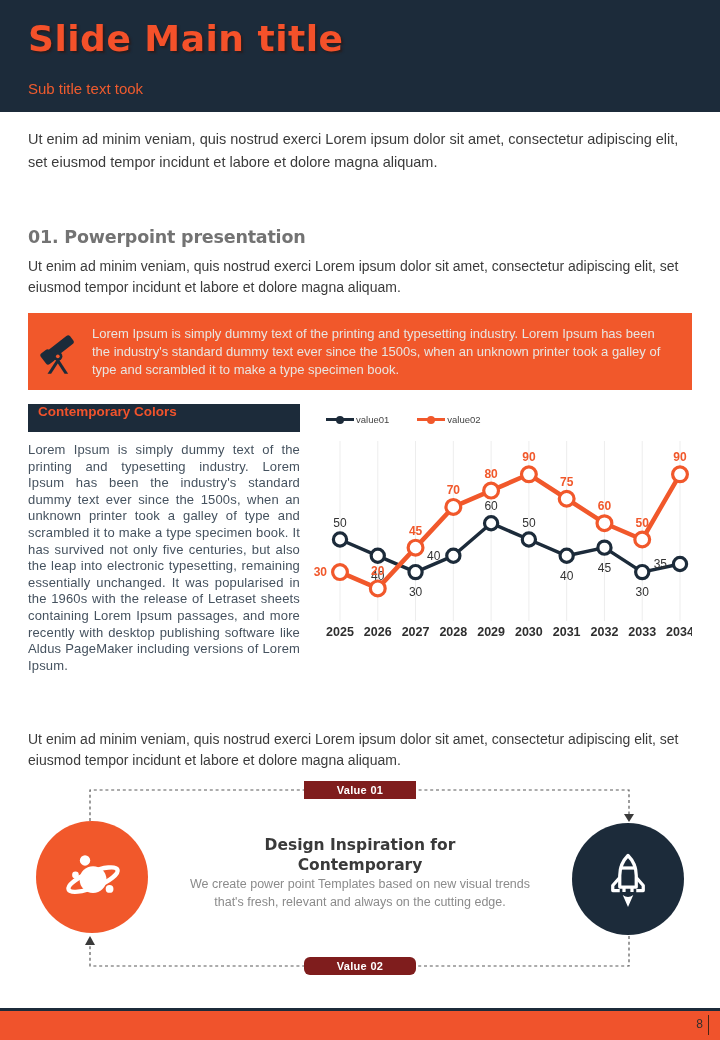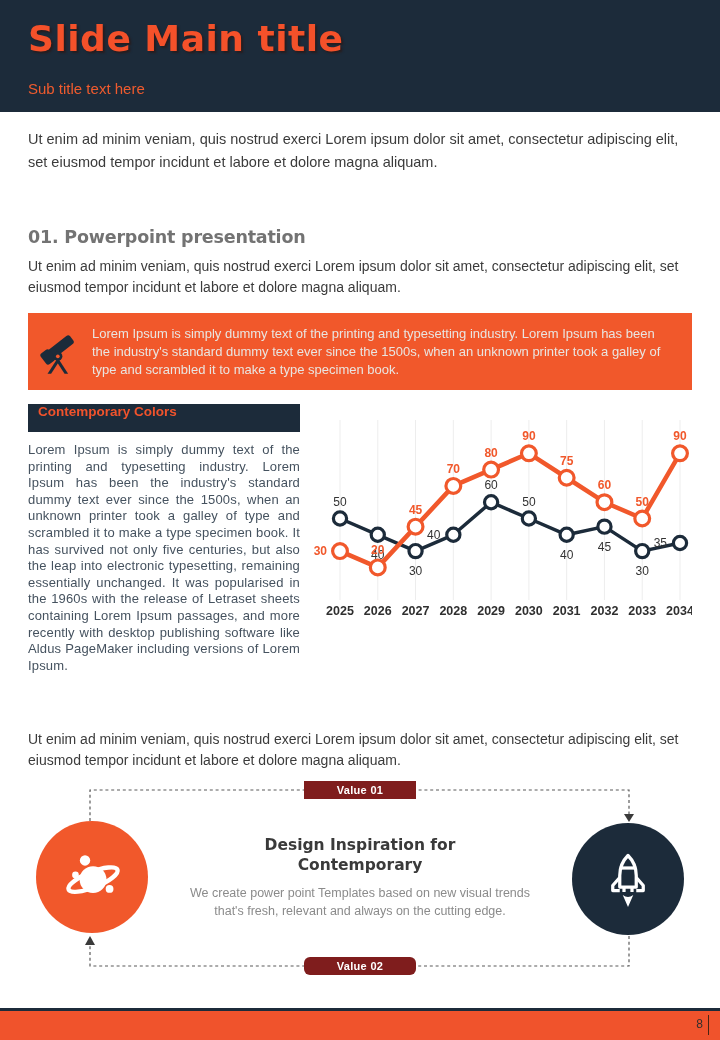--- a/index.html
+++ b/index.html
@@ -46,37 +46,37 @@
   .vbox{position:absolute;left:50%;transform:translateX(-50%);width:112px;height:18px;background:#7f1d1d;
       color:#fff;font-size:11px;font-weight:bold;display:flex;align-items:center;justify-content:center;letter-spacing:.3px;}
   .vbox-top{top:0;} .vbox-bottom{top:176px;border-radius:6px;}
   .dg-circle{position:absolute;width:112px;height:112px;border-radius:50%;
       display:flex;align-items:center;justify-content:center;}
   .dg-left{left:8px;top:40px;background:#F1582B;}
   .dg-right{left:544px;top:42px;background:#1C2B3A;}
   .center-text{position:absolute;left:152px;top:54px;width:360px;text-align:center;}
   .ct-title{width:200px;margin:0 auto;font-size:15.5px;font-weight:bold;color:#3A3A3A;line-height:20px;
       font-family:"DejaVu Sans",sans-serif;}
-  .ct-desc{margin-top:9px;font-size:12.5px;line-height:18px;color:#8B8B8B;}
+  .ct-desc{font-size:12.5px;line-height:18px;color:#8B8B8B;}
 
   
   .footer{position:absolute;left:0;bottom:0;width:720px;}
   .footer-topline{height:3px;background:#1C2B3A;}
   .footer-bar{position:relative;height:29px;background:#F0532C;}
   .pagenum{position:absolute;right:17px;top:6px;font-size:12px;color:#332F2D;}
   .pagenum-line{position:absolute;right:11px;top:4px;width:1px;height:20px;background:#4A2413;}
 </style>
 </head>
 <body>
 
 <div class="page">
 
   <div class="header">
     <h1 class="main-title">Slide Main title</h1>
-    <div class="sub-title">Sub title text here</div>
+    <div class="sub-title">Sub title text took</div>
   </div>
 
   <div class="intro">Ut enim ad minim veniam, quis nostrud exerci  Lorem ipsum dolor sit amet, consectetur adipiscing elit, set eiusmod tempor incidunt et labore et dolore magna aliquam.</div>
 
   <h2 class="sec-head s1-head">01. Powerpoint presentation</h2>
   <div class="sec-body s1-body">Ut enim ad minim veniam, quis nostrud exerci  Lorem ipsum dolor sit amet, consectetur adipiscing elit, set eiusmod tempor incidunt et labore et dolore magna aliquam.</div>
 
   <div class="callout">
     <div class="callout-icon">
       <svg width="52" height="52" viewBox="0 0 48 48">
@@ -96,20 +96,34 @@
   </div>
 
   <div class="colgrid">
     <div class="leftcol">
       <div class="colors-box">
         <span>Contemporary Colors</span>
       </div>
       <div class="left-para">Lorem Ipsum is simply dummy text of the printing and typesetting industry. Lorem Ipsum has been the industry's standard dummy text ever since the 1500s, when an unknown printer took a galley of type and scrambled it to make a type specimen book. It has survived not only five centuries, but also the leap into electronic typesetting, remaining essentially unchanged. It was popularised in the 1960s with the release of Letraset sheets containing Lorem Ipsum passages, and more recently with desktop publishing software like Aldus PageMaker including versions of Lorem Ipsum.</div>
     </div>
     <div class="rightcol">
+      <div class="legend">
+        <div class="lg-item">
+          <span class="lg-marker m-navy">
+              <span class="lg-dot m-navy"></span>
+            </span>
+          <span>value01</span>
+        </div>
+        <div class="lg-item">
+          <span class="lg-marker m-orange">
+              <span class="lg-dot m-orange"></span>
+            </span>
+          <span>value02</span>
+        </div>
+      </div>
       <div id="chart-mount"><svg width="378" height="214" viewBox="0 0 378 214">
             <line x1="26" y1="16" x2="26" y2="196" stroke="#ededed" stroke-width="1"></line>
             <line x1="63.77777777777778" y1="16" x2="63.77777777777778" y2="196" stroke="#ededed" stroke-width="1"></line>
             <line x1="101.55555555555556" y1="16" x2="101.55555555555556" y2="196" stroke="#ededed" stroke-width="1"></line>
             <line x1="139.33333333333334" y1="16" x2="139.33333333333334" y2="196" stroke="#ededed" stroke-width="1"></line>
             <line x1="177.11111111111111" y1="16" x2="177.11111111111111" y2="196" stroke="#ededed" stroke-width="1"></line>
             <line x1="214.88888888888889" y1="16" x2="214.88888888888889" y2="196" stroke="#ededed" stroke-width="1"></line>
             <line x1="252.66666666666669" y1="16" x2="252.66666666666669" y2="196" stroke="#ededed" stroke-width="1"></line>
             <line x1="290.44444444444446" y1="16" x2="290.44444444444446" y2="196" stroke="#ededed" stroke-width="1"></line>
             <line x1="328.22222222222223" y1="16" x2="328.22222222222223" y2="196" stroke="#ededed" stroke-width="1"></line>

